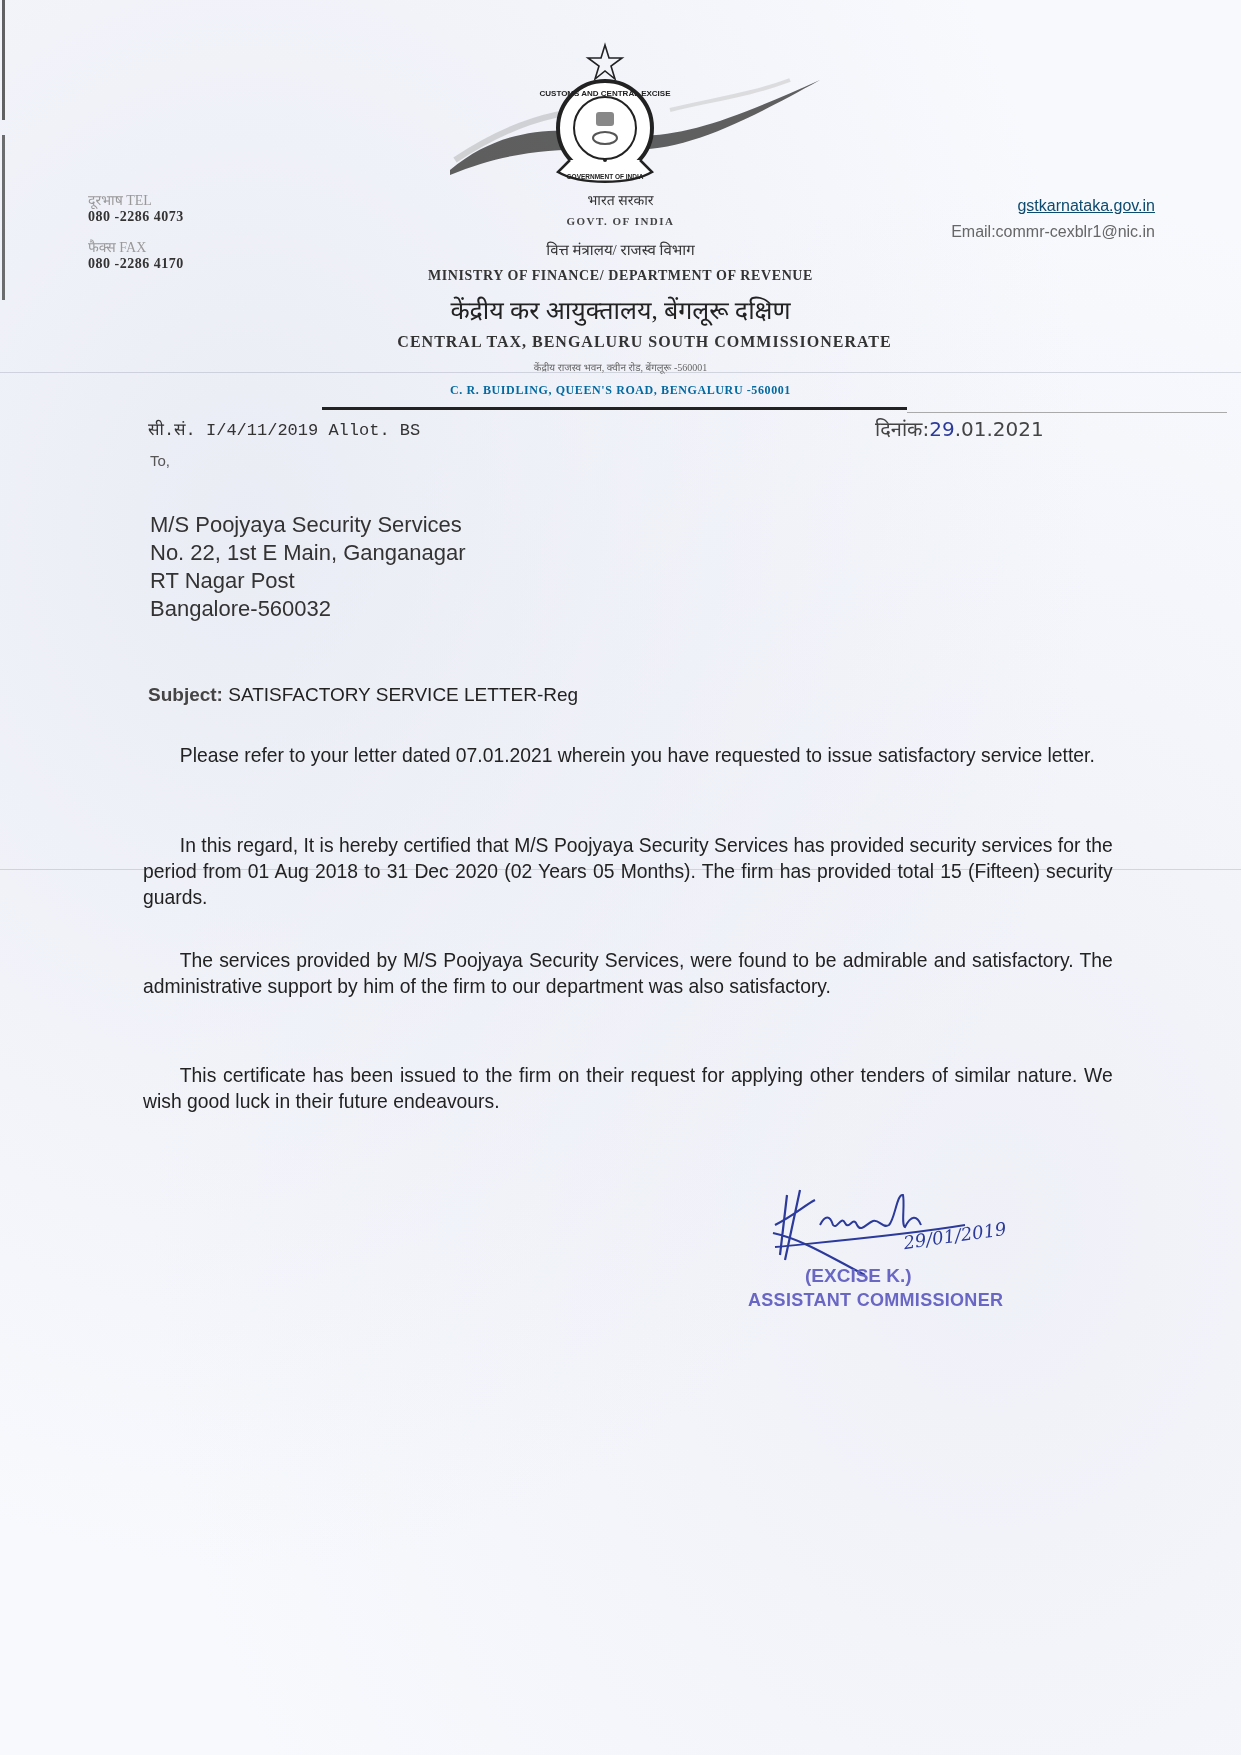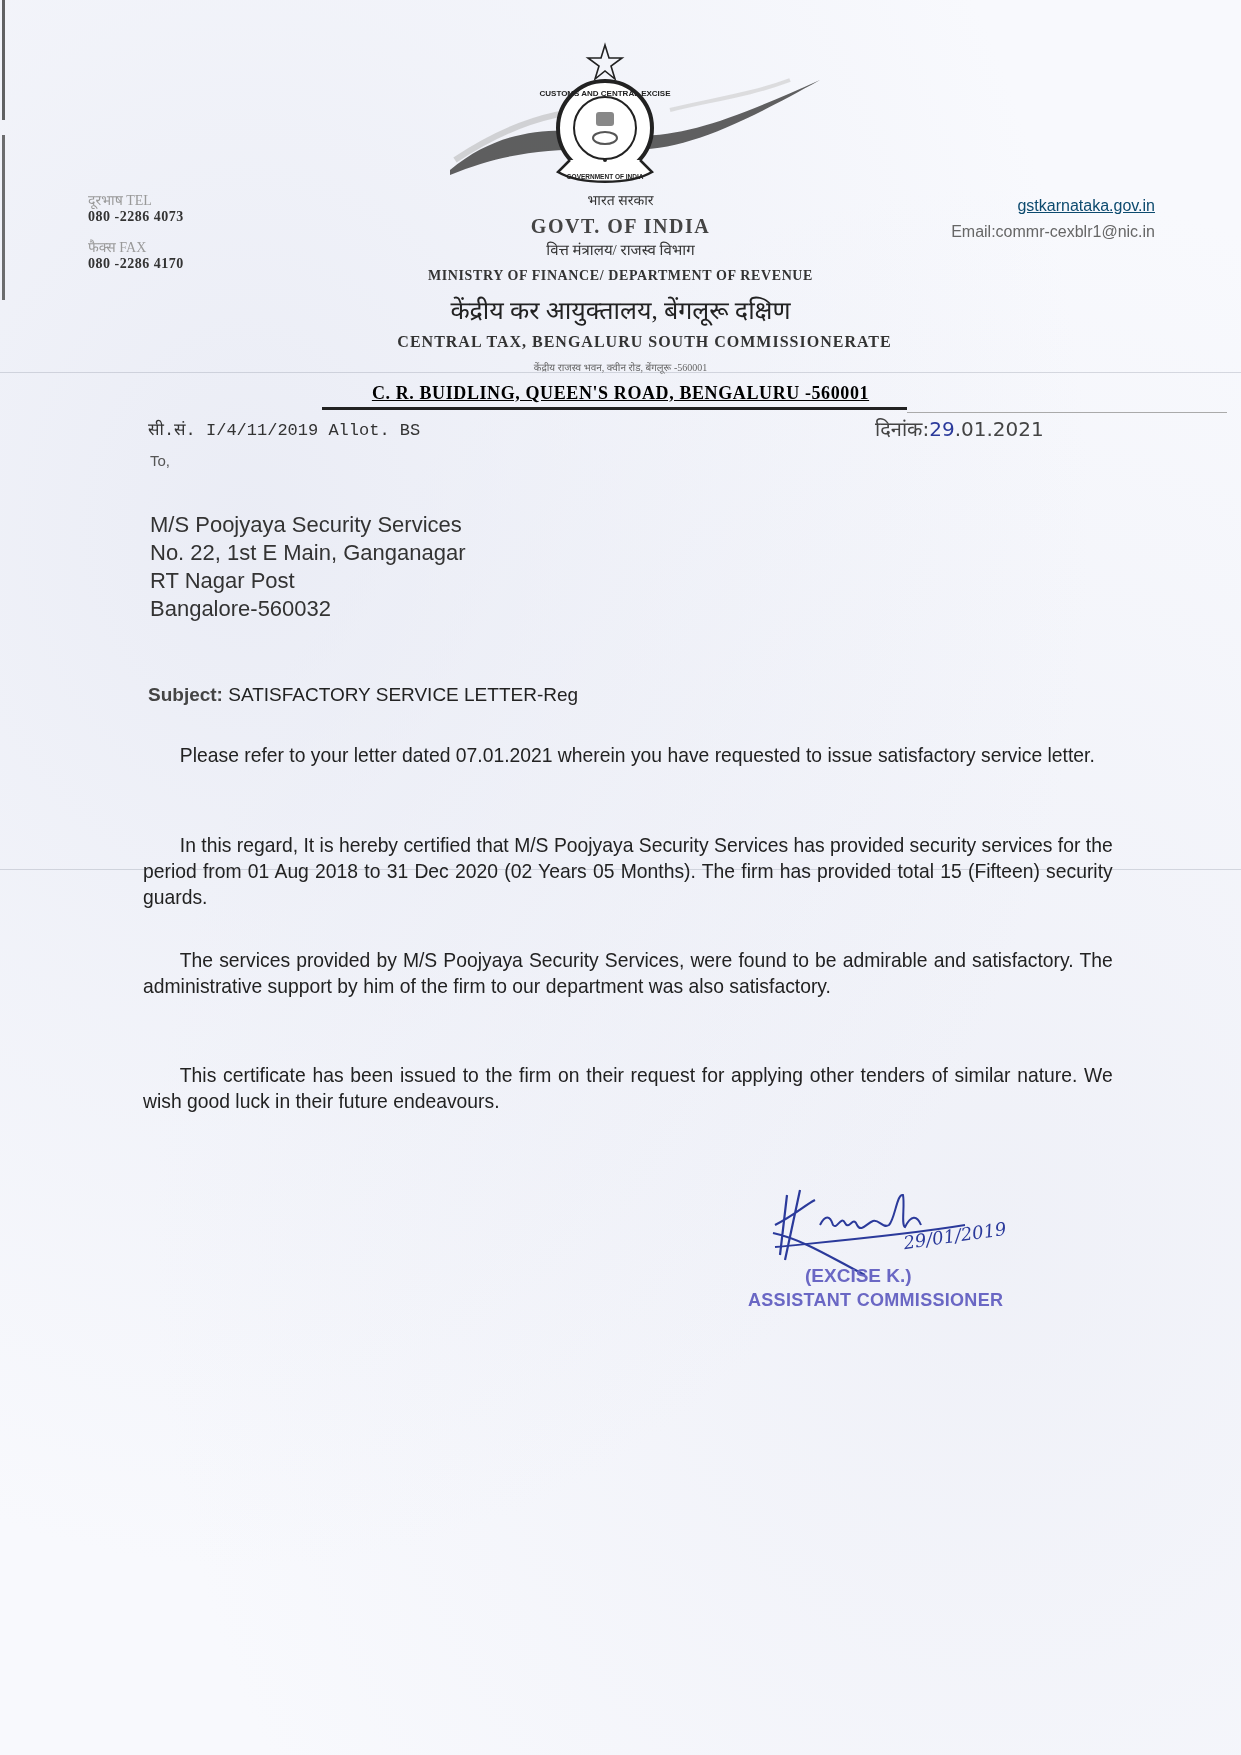--- a/index.html
+++ b/index.html
@@ -31,27 +31,27 @@
   .serif { font-family: "Liberation Serif", "DejaVu Serif", serif; }
   .hdr-left { position: absolute; left: 88px; top: 190px; font-size: 14px; color: #333; }
   .hdr-left .row { display: flex; margin-bottom: 12px; flex-direction: column; }
   .hdr-left .lbl { color: #999; width: 112px; }
   .hdr-left .val { font-weight: bold; letter-spacing: .5px; }
   .hdr-right { position: absolute; left: 905px; top: 197px; text-align: right; width: 250px; font-size: 16px; color: #555; }
   .hdr-right .web { text-decoration: underline; color: #0c4a6e; }
   .hdr-right .mail { margin-top: 8px; color: #666; }
   .hdr-center { position: absolute; left: 0; width: 1241px; text-align: center; }
   .c1 { top: 190px; font-size: 14px; color: #333; }
-  .c2 { top: 215px; font-size: 20px; font-weight: bold; letter-spacing: 1.5px; color: #444; }
+  .c2 { top: 215px; font-size: 11px; font-weight: bold; letter-spacing: 1.5px; color: #444; }
   .c3 { top: 239px; font-size: 15px; color: #333; }
   .c4 { top: 268px; font-size: 14px; font-weight: bold; letter-spacing: .6px; color: #333; }
   .c5 { top: 292px; font-size: 25px; color: #222; }
   .c6 { top: 333px; font-size: 16px; font-weight: bold; letter-spacing: 1px; color: #333; margin-left: 24px; }
   .c7 { top: 360px; font-size: 10px; color: #666; }
-  .c8 { top: 383px; font-size: 18px; font-weight: bold; letter-spacing: .6px; color: #000000; text-decoration: underline; }
+  .c8 { top: 383px; font-size: 12px; font-weight: bold; letter-spacing: .6px; color: #0369a1; }
   .hdr-rule { position: absolute; left: 322px; top: 407px; width: 585px; height: 3px; background: #222; }
   .hdr-rule2 { position: absolute; left: 907px; top: 412px; width: 320px; height: 1px; background: #aaa; }
   
   .ref { position: absolute; left: 148px; top: 417px; font-size: 17px; color: #333; font-family: Liberation Mono, monospace; }
   .date { position: absolute; left: 875px; top: 415px; font-size: 20px; color: #444; font-family: "DejaVu Sans", sans-serif; text-align: right; }
   .date .hand { color: #2b3a9b; }
   .to { position: absolute; left: 150px; top: 452px; font-size: 15px; color: #555; }
   .addr { position: absolute; left: 150px; top: 511px; font-size: 22px; line-height: 28px; color: #333; }
   .subject { position: absolute; left: 148px; top: 684px; font-size: 19px; color: #222; }
   .subject b { color: #444; }

